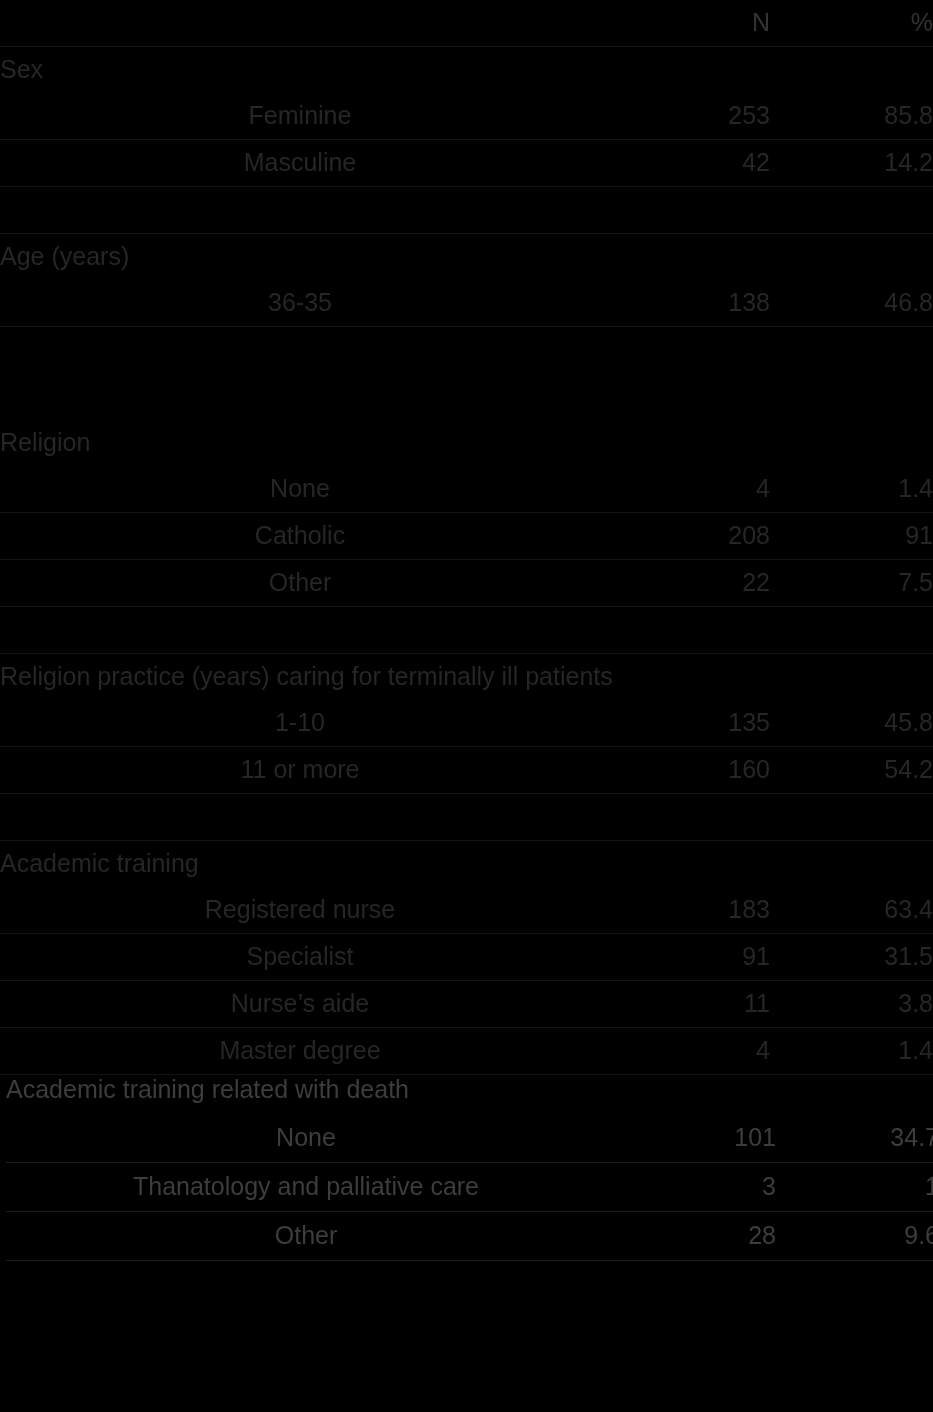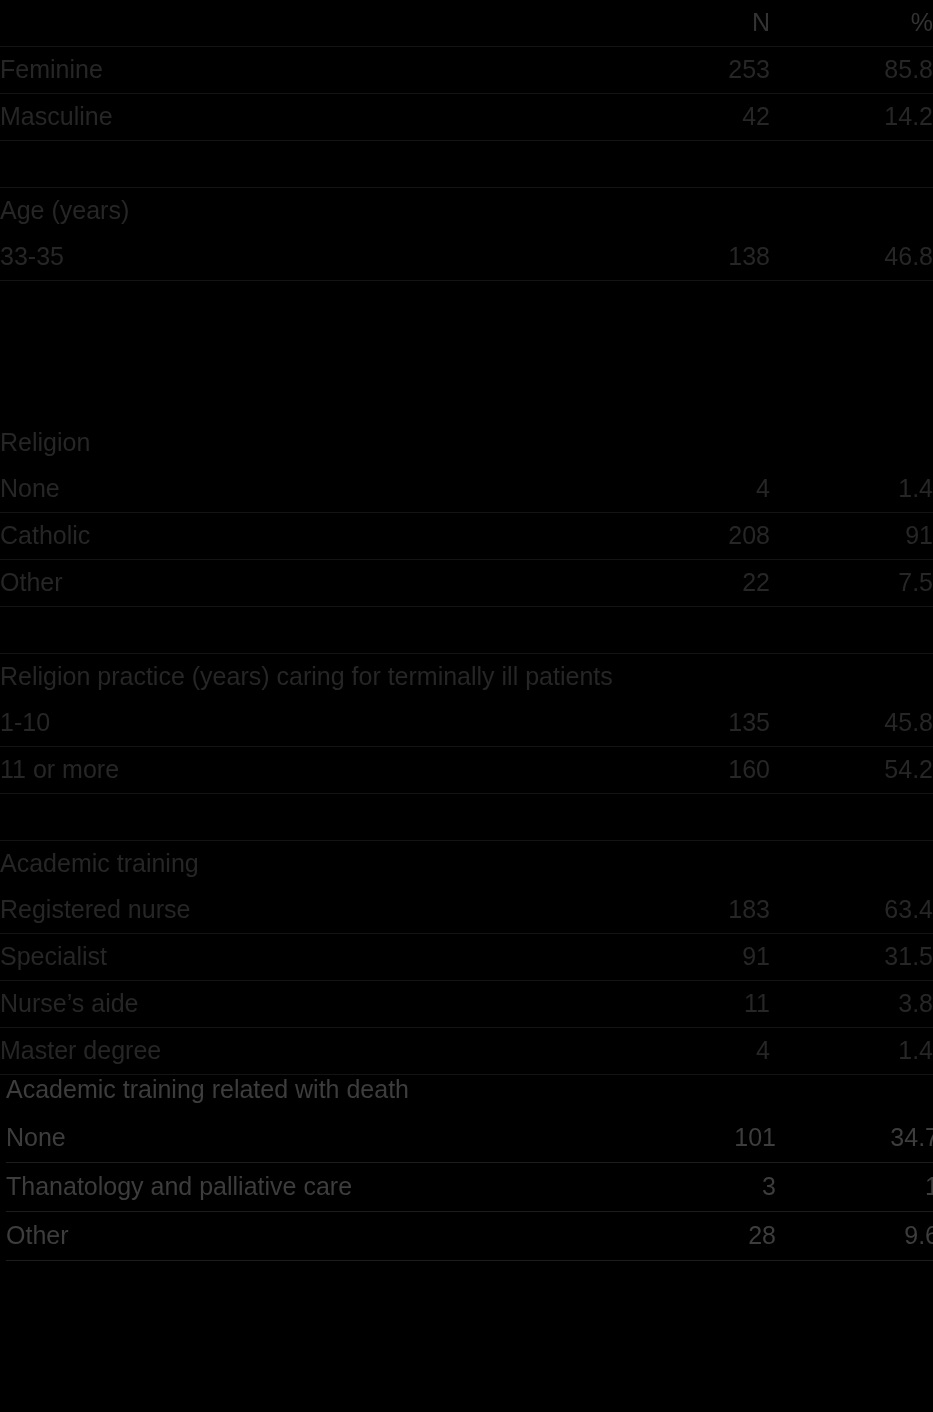--- a/index.html
+++ b/index.html
@@ -60,20 +60,21 @@
     padding-right: 22px;
   }
   td.c-p {
     width: 163px;
     text-align: right;
     padding-right: 28px;
   }
 
   .indent {
     padding-left: 52px;
+    text-align: center;
   }
 
   .head-row td {
     color: #333333;
     border-bottom: 1px solid #1a1a1a;
   }
 
   .spacer td {
     height: 32px;
     border-bottom: none;
@@ -106,20 +107,25 @@
 <div class="page">
 
   <div class="block seg-1" style="top:0px;">
     <table class="tbl">
       <tbody>
         <tr class="head-row">
           <td class="c-label"></td>
           <td class="c-n">N</td>
           <td class="c-p">%</td>
         </tr>
+        <tr class="group no-rule">
+          <td class="c-label">Sex</td>
+          <td class="c-n"></td>
+          <td class="c-p"></td>
+        </tr>
         <tr>
           <td class="c-label indent">Feminine</td>
           <td class="c-n">253</td>
           <td class="c-p">85.8</td>
         </tr>
         <tr>
           <td class="c-label indent">Masculine</td>
           <td class="c-n">42</td>
           <td class="c-p">14.2</td>
         </tr>
@@ -127,21 +133,21 @@
           <td class="c-label"></td>
           <td class="c-n"></td>
           <td class="c-p"></td>
         </tr>
         <tr class="group no-rule">
           <td class="c-label">Age (years)</td>
           <td class="c-n"></td>
           <td class="c-p"></td>
         </tr>
         <tr>
-          <td class="c-label indent">33-35</td>
+          <td class="c-label indent">36-35</td>
           <td class="c-n">138</td>
           <td class="c-p">46.8</td>
         </tr>
       </tbody>
     </table>
   </div>
 
   <div class="block seg-2" style="top:420px;">
     <table class="tbl">
       <tbody>

